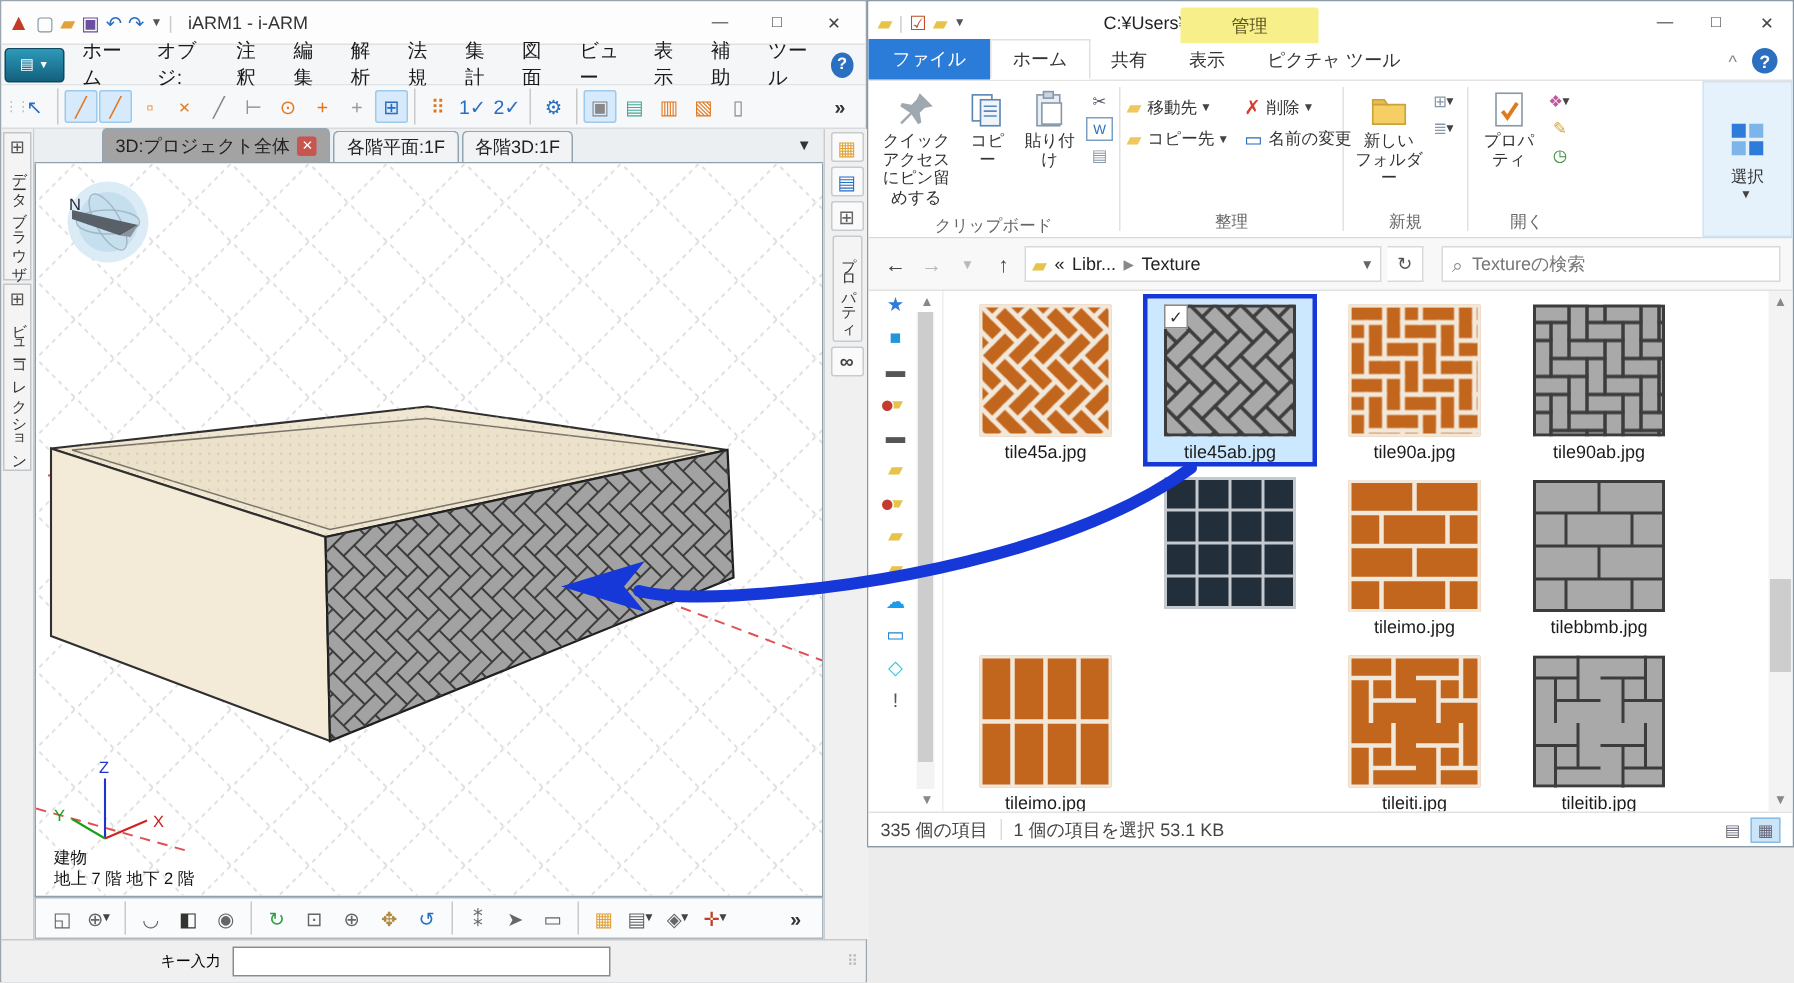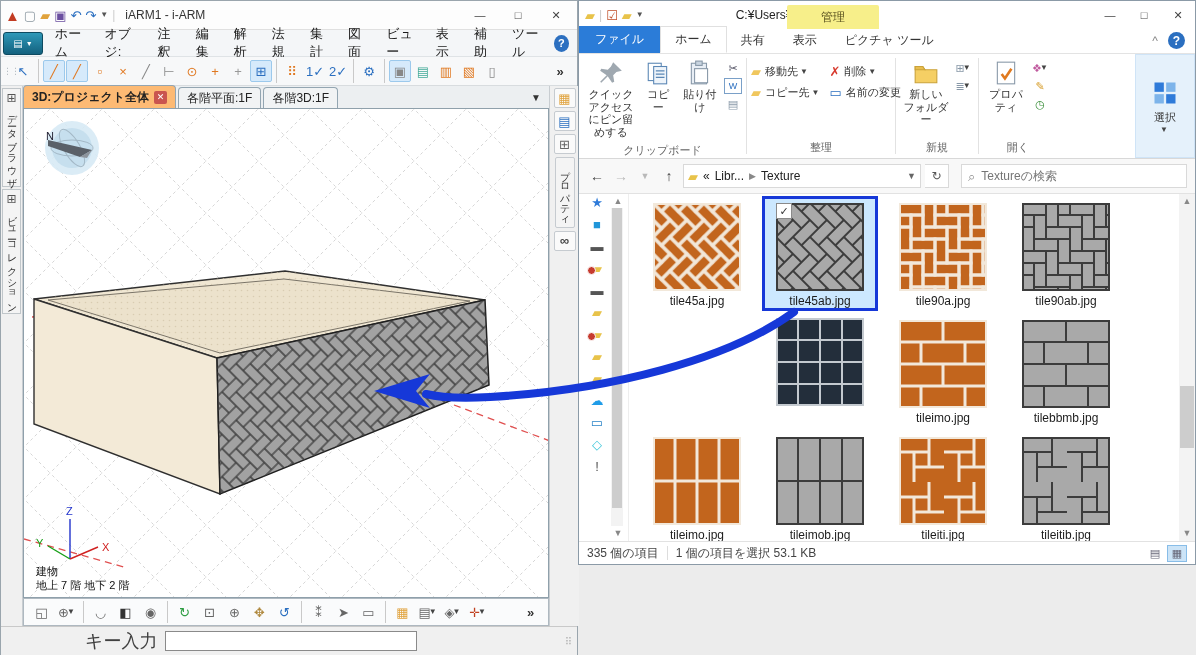--- a/index.html
+++ b/index.html
@@ -22,40 +22,40 @@
 #iarm-menu .mi{padding:0 8px;font-size:13px;color:#1a1a1a;height:100%;display:flex;align-items:center;}
 #iarm-help{margin-left:auto;margin-right:8px;width:17px;height:17px;border-radius:50%;background:#2b6fc0;color:#fff;font-size:11px;font-weight:bold;display:flex;align-items:center;justify-content:center;}
 #iarm-toolbar{left:0;top:56px;width:576px;height:29px;background:#f7f8f9;border-bottom:1px solid #d8dcdf;display:flex;align-items:center;padding:0 2px;gap:1px;}
 #iarm-toolbar .ic{width:22px;height:22px;border-radius:2px;}
 #iarm-toolbar .hl{background:#d6eafb;border:1px solid #9cc9ec;}
 #iarm-toolbar .ovf{margin-left:auto;margin-right:4px;font-weight:bold;color:#333;}
 .handle{color:#b5bcc2;font-size:9px;letter-spacing:-1px;width:8px;}
 
 #iarm-tabbar{left:22px;top:85px;width:526px;height:23px;background:#eceff1;border-bottom:1px solid #8fa0ab;display:flex;align-items:flex-end;}
 .doctab{height:21px;display:flex;align-items:center;gap:5px;padding:0 8px;border:1px solid #93a5b1;border-bottom:none;border-radius:4px 4px 0 0;background:#f1f3f4;margin-right:2px;font-size:12px;color:#222;}
-.doctab.active{background:#fdba74;font-weight:bold;height:23px;}
+.doctab.active{background:#a3a3a3;font-weight:normal;height:23px;margin-left:45px;}
 .doctab .close{width:13px;height:13px;background:#c9554f;color:#fff;font-size:9px;display:flex;align-items:center;justify-content:center;border-radius:2px;}
 #tab-ovf{margin-left:auto;margin-right:8px;color:#333;font-size:10px;align-self:center;}
 
 .strip{background:#f0f0f0;}
 #left-strip{left:0;top:85px;width:22px;height:540px;border-right:1px solid #c8cdd1;}
 .vpanel{border:1px solid #c0c6ca;background:#f4f4f4;margin:2px 1px;padding:3px 0;display:flex;flex-direction:column;align-items:center;gap:4px;}
 .vpanel .vtxt{writing-mode:vertical-rl;font-size:10px;color:#333;letter-spacing:1px;}
 .vpanel .ic{font-size:12px;color:#555;}
 #right-strip{left:548px;top:85px;width:30px;height:540px;border-left:1px solid #c8cdd1;display:flex;flex-direction:column;align-items:center;padding-top:2px;gap:3px;}
 #right-strip .ic{width:22px;height:20px;border:1px solid #c6cbd0;background:#fafafa;border-radius:2px;}
 #right-strip .vtxt{writing-mode:vertical-rl;font-size:10px;color:#333;border:1px solid #c6cbd0;background:#f4f4f4;padding:6px 2px;border-radius:2px;}
 
 #viewport{left:22px;top:108px;width:526px;height:489px;background:#fff;border:1px solid #8fa0ab;border-top:none;overflow:hidden;}
 #vp-toolbar{left:22px;top:597px;width:526px;height:28px;background:#fafbfc;border:1px solid #aeb8c0;display:flex;align-items:center;padding:0 6px;gap:2px;}
 #vp-toolbar .ic{width:23px;height:22px;font-size:13px;color:#555;}
 #vp-toolbar .ovf{margin-left:auto;font-weight:bold;color:#333;}
 .dd{font-size:8px;color:#444;margin-left:-2px;}
 #iarm-status{left:0;top:625px;width:576px;height:29px;background:#f0f0f0;border-top:1px solid #c9c9c9;display:flex;align-items:center;}
-#iarm-status .lbl{font-size:18px;color:#404040;margin-left:84px;}
+#iarm-status .lbl{font-size:10px;color:#000000;margin-left:106px;}
 #key-input{margin-left:8px;width:252px;height:20px;border:1px solid #8a8a8a;background:#fff;font-size:12px;padding:0 4px;}
 #grip{margin-left:auto;margin-right:4px;color:#b5b5b5;font-size:10px;letter-spacing:1px;}
 
 #explorer{left:578px;top:0;width:618px;height:565px;border:1px solid #8b9aa7;}
 #ex-title{left:0;top:0;width:616px;height:28px;background:#fff;display:flex;align-items:center;padding-left:6px;}
 #ex-title .t{font-size:12px;color:#222;margin-left:36px;}
 #manage-tag{position:absolute;left:208px;top:4px;width:92px;height:24px;background:#f7ef8a;color:#5a5220;display:flex;align-items:center;justify-content:center;font-size:12px;border-radius:2px 2px 0 0;}
 #ex-tabs{left:0;top:28px;width:616px;height:25px;background:#fff;border-bottom:1px solid #e3e3e3;display:flex;align-items:flex-end;}
 .extab{padding:4px 14px;font-size:12px;color:#333;}
 .extab.filetab{background:#2b7cd8;color:#fff;padding:5px 16px;}
@@ -812,31 +812,20 @@
     <div class="thumbwrap">
               <svg width="88" height="88" viewBox="0 0 88 88">
                 <defs></defs>
                 <rect x="0" y="0" width="88" height="88" fill="#c2651d"></rect>
                 <path d="M22 0V88M44 0V88M66 0V88M0 44H88" stroke="#f2e8da" stroke-width="3" fill="none"></path>
                 <rect x="1" y="1" width="86" height="86" fill="none" stroke="#f2e8da" stroke-width="2"></rect>
               </svg>
             </div>
     <div class="fname ellip">tileimo.jpg</div>
   </div>
-          <div class="fitem" style="left: 131px; top: 236px;">
-    <div class="thumbwrap">
-              <svg width="88" height="88" viewBox="0 0 88 88">
-                <defs></defs>
-                <rect x="0" y="0" width="88" height="88" fill="#a9a9a9"></rect>
-                <path d="M22 0V88M44 0V88M66 0V88M0 44H88" stroke="#3c3c3c" stroke-width="2" fill="none"></path>
-                <rect x="1" y="1" width="86" height="86" fill="none" stroke="#3c3c3c" stroke-width="2"></rect>
-              </svg>
-            </div>
-    <div class="fname ellip">tileimob.jpg</div>
-  </div>
           <div class="fitem" style="left: 254px; top: 236px;">
     <div class="thumbwrap">
               <svg width="88" height="88" viewBox="0 0 88 88">
                 <defs></defs>
                 <rect x="0" y="0" width="88" height="88" fill="#c2651d"></rect>
                 <path d="M0 15H30M30 0V30M15 30H45M15 15V45M30 15H15" stroke="#f2e8da" stroke-width="3" fill="none"></path>
                 <path d="M45 15H75M75 0V30M60 30H90M60 15V45M75 15H60" stroke="#f2e8da" stroke-width="3" fill="none"></path>
                 <path d="M0 60H30M30 45V75M15 75H45M15 60V90M30 60H15" stroke="#f2e8da" stroke-width="3" fill="none"></path>
                 <path d="M45 60H75M75 45V75M60 75H90M60 60V90M75 60H60" stroke="#f2e8da" stroke-width="3" fill="none"></path>
                 <rect x="1" y="1" width="86" height="86" fill="none" stroke="#f2e8da" stroke-width="2"></rect>

